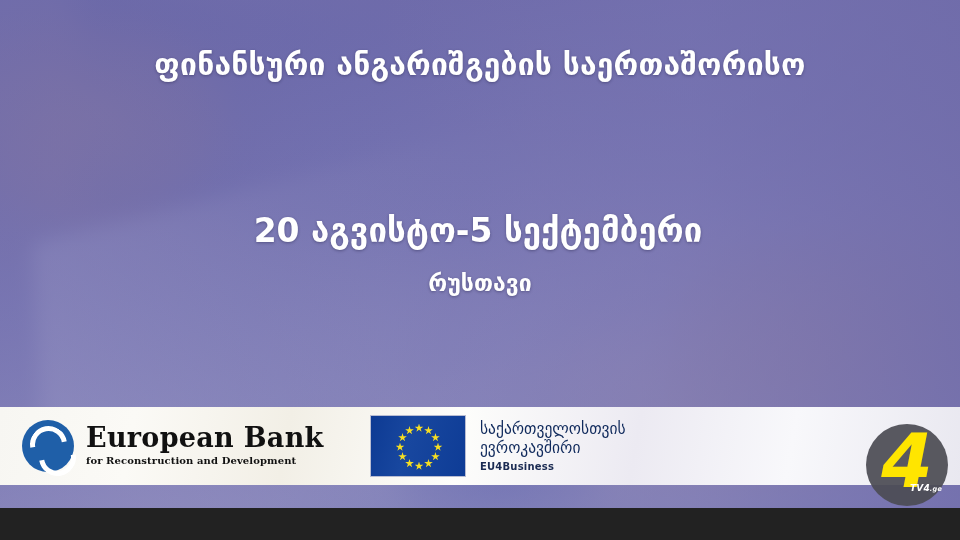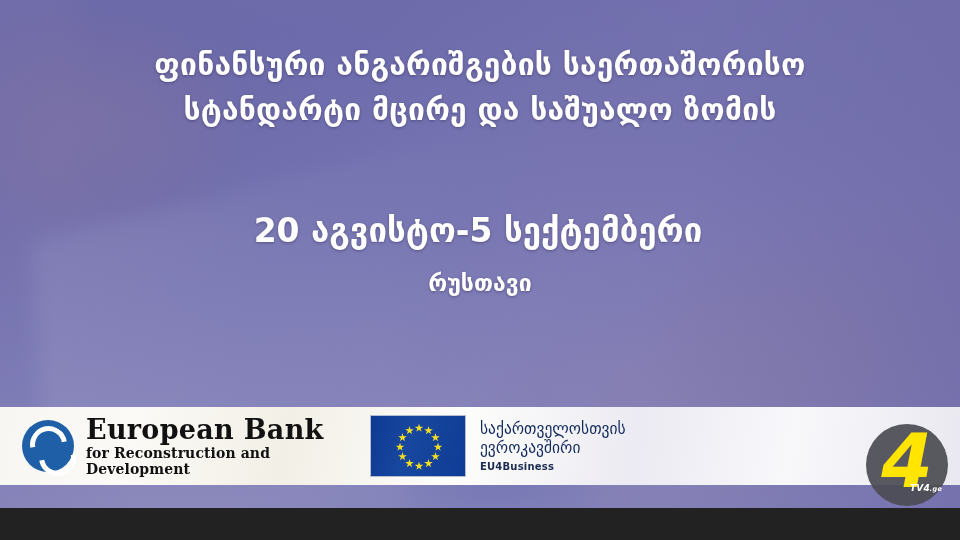--- a/index.html
+++ b/index.html
@@ -194,21 +194,21 @@
   .ebrd-main {
     font-family: "DejaVu Serif", "Liberation Serif", serif;
     font-weight: bold;
     font-size: 27px;
     line-height: 29px;
     letter-spacing: 0.3px;
   }
   .ebrd-sub {
     font-family: "DejaVu Serif", "Liberation Serif", serif;
     font-weight: bold;
-    font-size: 14px;
+    font-size: 10px;
     line-height: 16px;
     letter-spacing: 0.1px;
     margin-top: 1px;
   }
 
   
   .saras-mark {
     position: relative;
     width: 56px;
     height: 52px;
@@ -324,21 +324,20 @@
     <div class="bg-hand-l"></div>
     <div class="bg-hand-r"></div>
     <div class="bg-obj"></div>
     <div class="bg-glow-tr"></div>
     <div class="bg-tint"></div>
     <div class="bg-tint-2"></div>
   </div>
 
   <div class="headline">
     <span class="hl-line">ფინანსური ანგარიშგების საერთაშორისო</span>
-    <span class="hl-line">სტანდარტი მცირე და საშუალო ზომის</span>
   </div>
 
   <div class="date-line">20 აგვისტო-5 სექტემბერი</div>
   <div class="city-line">რუსთავი</div>
 
   <div class="sponsor-bar">
 
     <div class="sponsor-cell cell-ebrd">
       <div class="ebrd-mark">
         <div class="disc"></div>

